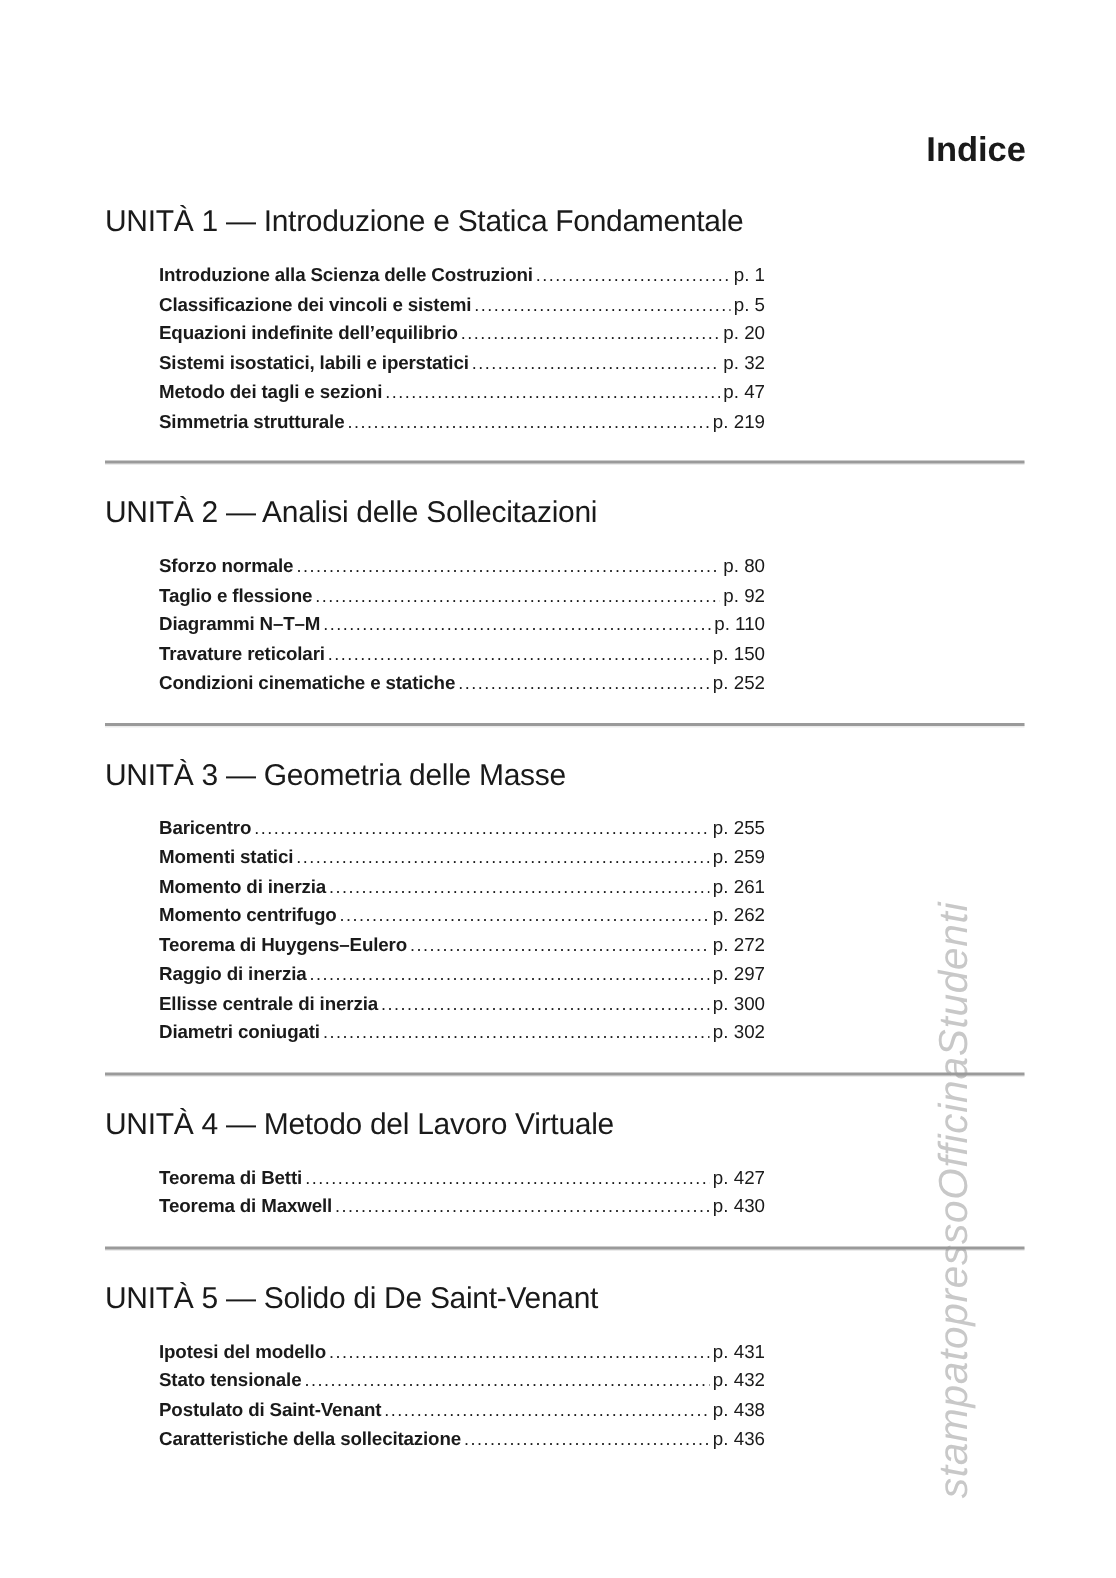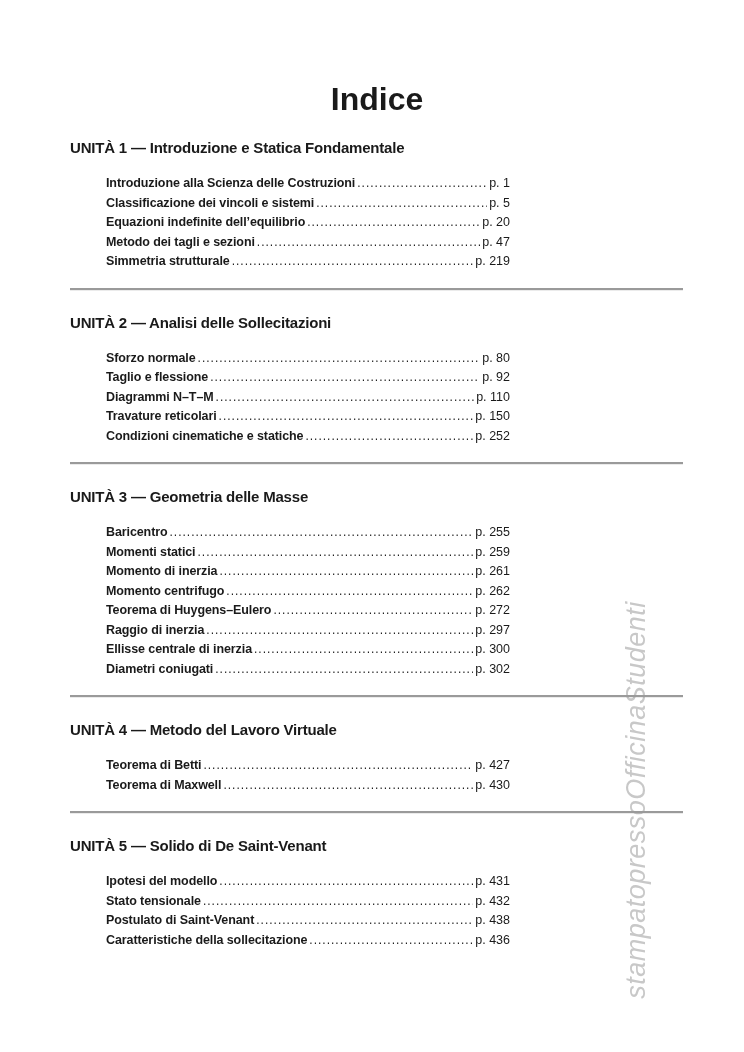--- a/index.html
+++ b/index.html
@@ -28,31 +28,31 @@
     user-select: none;
   }
   .page {
     position: relative;
     z-index: 1;
     padding-left: 70px;
     padding-right: 60px;
   }
   .doc-title {
     margin-top: 82px;
-    font-size: 32px;
+    font-size: 23px;
     line-height: 35px;
     font-weight: bold;
-    text-align: center;
+    text-align: right;
     letter-spacing: 0px;
   }
   .section-heading {
     margin: 22px 0 15px 0;
-    font-size: 15px;
+    font-size: 20px;
     line-height: 22px;
-    font-weight: bold;
+    font-weight: normal;
     letter-spacing: -0.2px;
   }
   .section:first-of-type .section-heading { margin-top: 20px; }
   .toc { width: 440px; }
   .toc-entry {
     display: flex;
     align-items: baseline;
     line-height: 19.5px;
     font-size: 12.5px;
     margin-left: 36px;
@@ -111,20 +111,25 @@
           <span class="entry-label">Classificazione dei vincoli e sistemi</span>
           <span class="leader"></span>
           <span class="entry-page">p. 5</span>
         </div>
         <div class="toc-entry">
           <span class="entry-label">Equazioni indefinite dell’equilibrio</span>
           <span class="leader"></span>
           <span class="entry-page">p. 20</span>
         </div>
         <div class="toc-entry">
+          <span class="entry-label">Sistemi isostatici, labili e iperstatici</span>
+          <span class="leader"></span>
+          <span class="entry-page">p. 32</span>
+        </div>
+        <div class="toc-entry">
           <span class="entry-label">Metodo dei tagli e sezioni</span>
           <span class="leader"></span>
           <span class="entry-page">p. 47</span>
         </div>
         <div class="toc-entry">
           <span class="entry-label">Simmetria strutturale</span>
           <span class="leader"></span>
           <span class="entry-page">p. 219</span>
         </div>
       </div>

